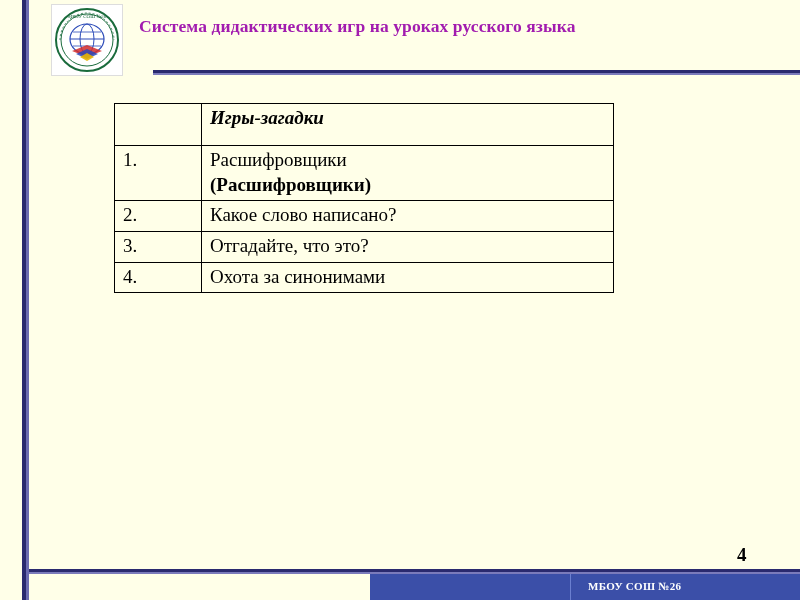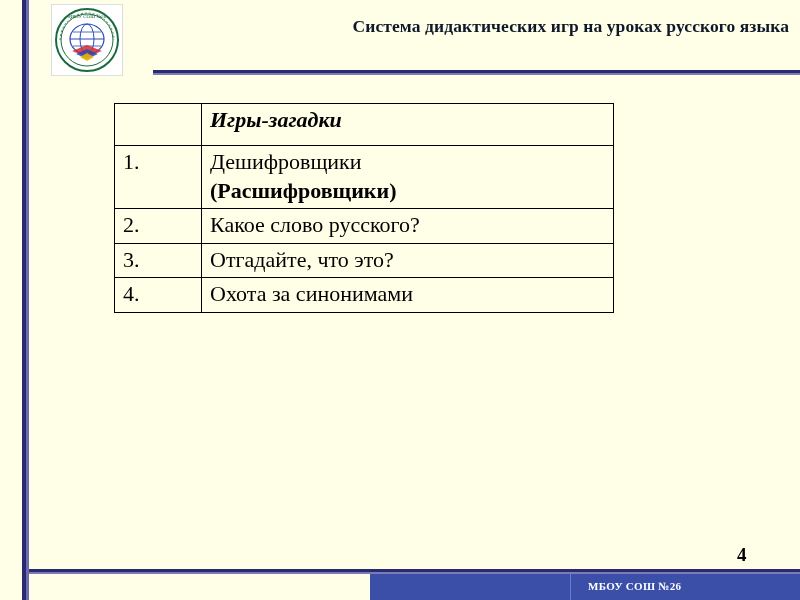--- a/index.html
+++ b/index.html
@@ -60,25 +60,25 @@
     box-sizing: border-box;
   }
   .logo svg {
     display: block;
   }
   .header-title {
     position: absolute;
     left: 110px;
     top: 16px;
     width: 650px;
-    text-align: right;
+    text-align: left;
     font-family: "Liberation Serif", serif;
     font-weight: bold;
     font-size: 17.5px;
-    color: #0f172a;
+    color: #a21caf;
     letter-spacing: 0.1px;
   }
   .header-rule-dark {
     position: absolute;
     left: 124px;
     top: 70px;
     width: 676px;
     height: 3px;
     background: #2a2a6e;
   }
@@ -100,21 +100,21 @@
   }
   table.games {
     border-collapse: collapse;
     width: 500px;
     table-layout: fixed;
   }
   table.games td {
     border: 1.5px solid #000000;
     padding: 2px 6px 3px 8px;
     vertical-align: top;
-    font-size: 22px;
+    font-size: 19px;
     line-height: 1.30;
     color: #000000;
   }
   td.num {
     width: 72px;
     text-align: left;
     padding-left: 10px;
   }
   td.title-cell {
     font-weight: bold;
@@ -232,27 +232,27 @@
 <div class="table-wrap">
   <table class="games">
     <tbody>
       <tr class="row-title">
         <td class="num"></td>
         <td class="title-cell">Игры-загадки</td>
       </tr>
       <tr class="tall">
         <td class="num">1.</td>
         <td>
-          <span class="cell-line1">Дешифровщики</span>
+          <span class="cell-line1">Расшифровщики</span>
           <span class="cell-line2">(Расшифровщики)</span>
         </td>
       </tr>
       <tr>
         <td class="num">2.</td>
-        <td>Какое слово русского?</td>
+        <td>Какое слово написано?</td>
       </tr>
       <tr>
         <td class="num">3.</td>
         <td>Отгадайте, что это?</td>
       </tr>
       <tr>
         <td class="num">4.</td>
         <td>Охота за синонимами</td>
       </tr>
     </tbody>

